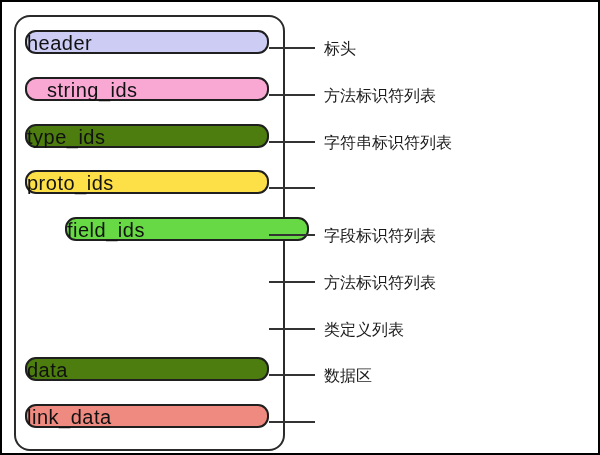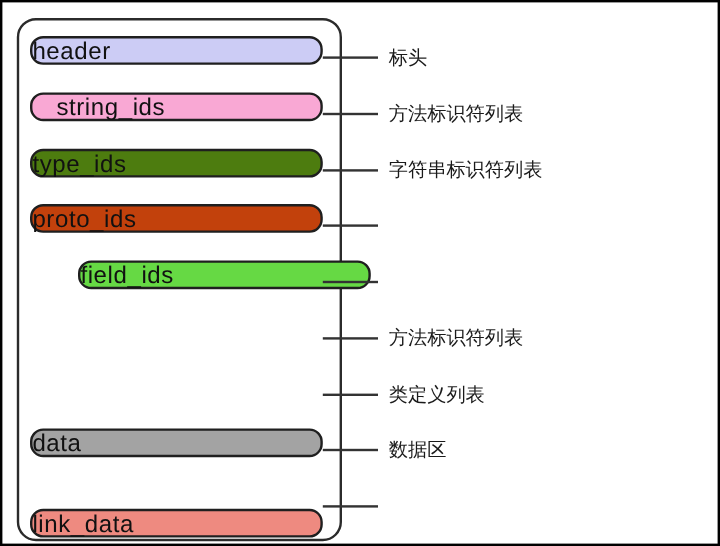--- a/index.html
+++ b/index.html
@@ -97,51 +97,52 @@
 
   <div class="row" style="top: 122px;">
     <div class="box" style="background: #4d7c0f;">
       <span class="box-label">type_ids</span>
     </div>
     <div class="connector"></div>
     <div class="annotation">字符串标识符列表</div>
   </div>
 
   <div class="row" style="top: 168px;">
-    <div class="box" style="background: #c2410c;">
+    <div class="box" style="background: #fde047;">
       <span class="box-label">proto_ids</span>
     </div>
     <div class="connector"></div>
   </div>
 
   <div class="row" style="top: 215px;">
     <div class="box" style="background: rgb(102, 217, 68); margin-left: 40px;">
       <span class="box-label">field_ids</span>
     </div>
     <div class="connector"></div>
+    <div class="annotation">字段标识符列表</div>
   </div>
 
   <div class="row" style="top: 262px;">
     <div class="connector"></div>
     <div class="annotation">方法标识符列表</div>
   </div>
 
   <div class="row" style="top: 309px;">
     <div class="connector"></div>
     <div class="annotation">类定义列表</div>
   </div>
 
   <div class="row" style="top: 355px;">
-    <div class="box" style="background: #a3a3a3;">
+    <div class="box" style="background: #4d7c0f;">
       <span class="box-label">data</span>
     </div>
     <div class="connector"></div>
     <div class="annotation">数据区</div>
   </div>
 
   <div class="row" style="top: 402px;">
-    <div class="box" style="background: rgb(238, 138, 128); margin-top: 20px;">
+    <div class="box" style="background: rgb(238, 138, 128);">
       <span class="box-label">link_data</span>
     </div>
     <div class="connector"></div>
   </div>
 </div>
 </div>
 
 </body></html>

